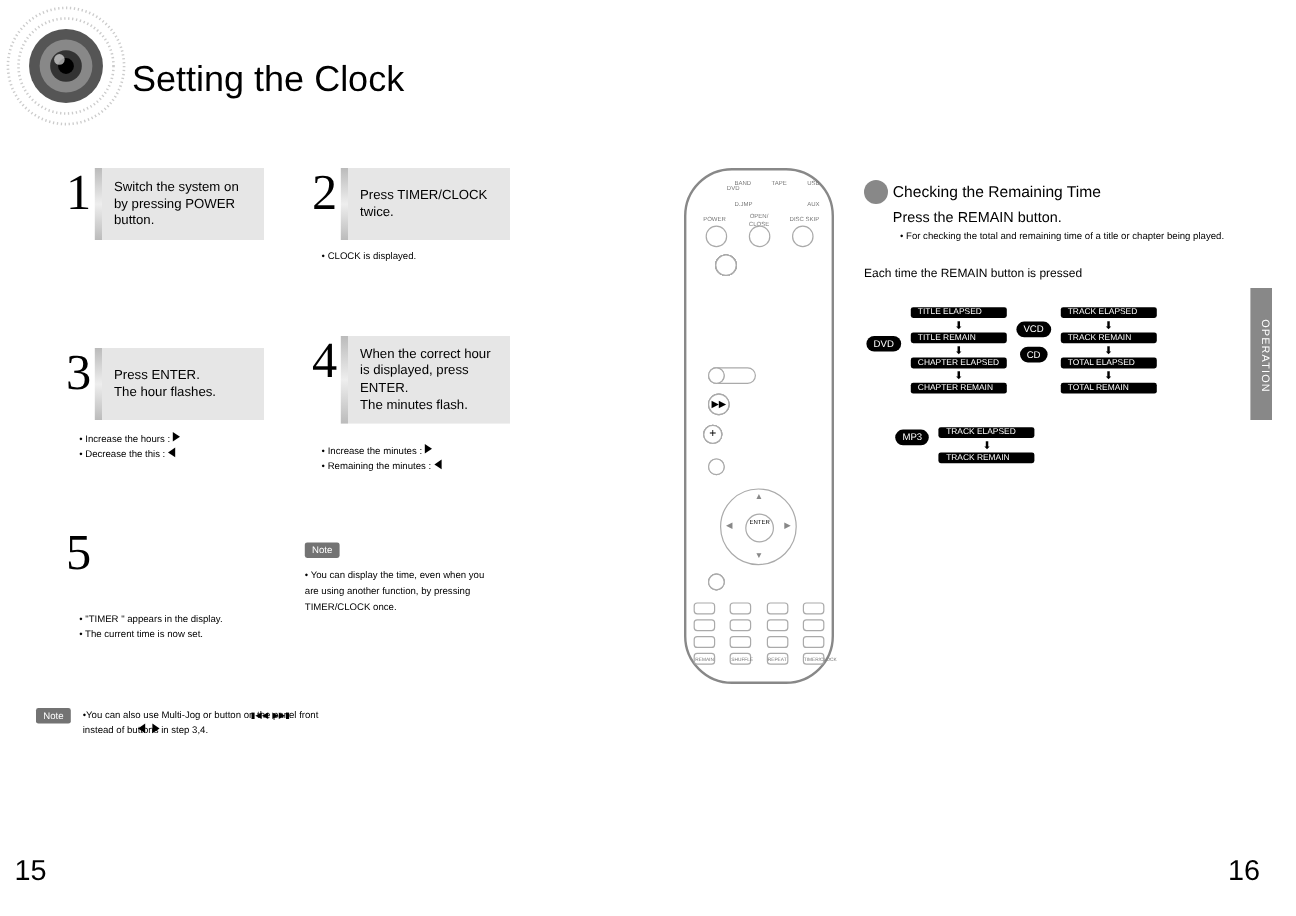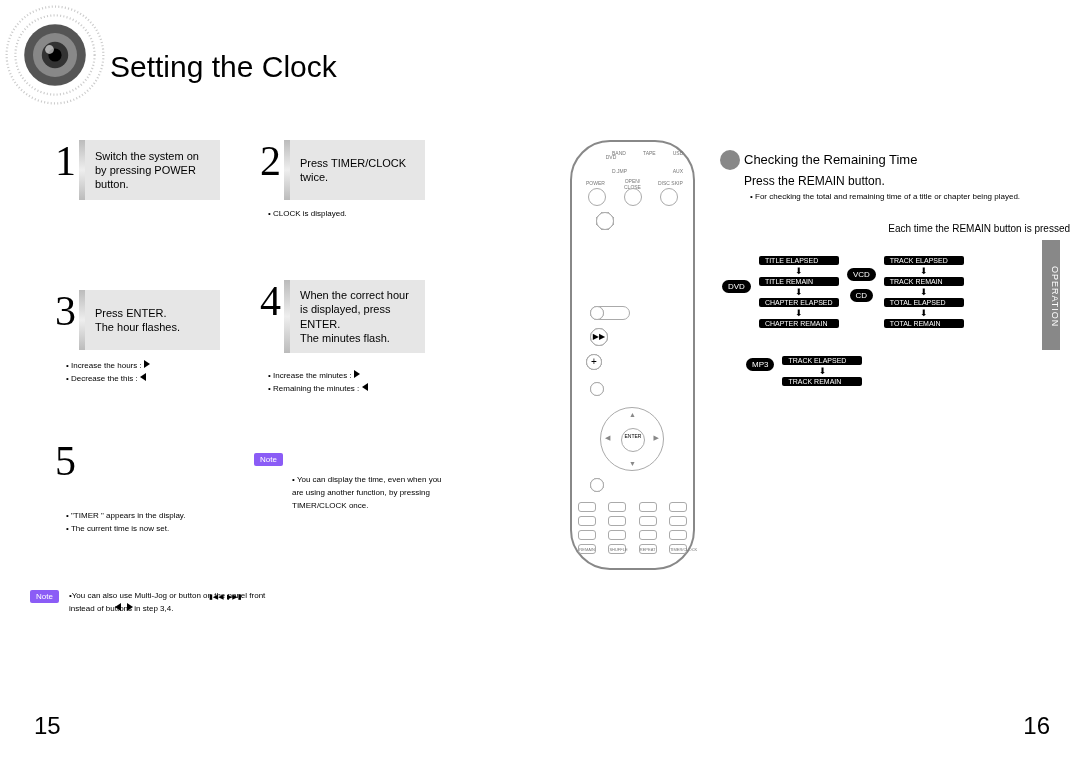--- a/index.html
+++ b/index.html
@@ -9,43 +9,43 @@
   .page-right { left: 540px; top: 10px; }
   .logo-swirl { position: absolute; left: -10px; top: -10px; width: 110px; height: 110px; }
   .title { font-size: 30px; font-weight: normal; position: absolute; left: 100px; top: 40px; }
   .subtitle { position: absolute; left: 100px; top: 80px; font-size: 8px; line-height: 1.3; }
   .step { position: absolute; display: flex; align-items: flex-start; }
   .step-num { font-family: "Times New Roman", serif; font-size: 42px; line-height: 1; width: 30px; }
   .step-box { background: #e6e6e6; padding: 8px 10px; width: 135px; min-height: 60px; font-size: 11px; line-height: 1.3; display: flex; align-items: center; }
   .step-box.tall { min-height: 72px; }
   .step-l { position: absolute; left: -6px; top: 0; bottom: 0; width: 6px; background: linear-gradient(to bottom, #bbb, #eee, #bbb); }
   .notes { font-size: 8px; line-height: 1.6; }
-  .note-badge { display: inline-block; background: #8b5cf6; color: #fff; font-size: 8px; padding: 2px 6px; border-radius: 2px; }
+  .note-badge { display: inline-block; background: #737373; color: #fff; font-size: 8px; padding: 2px 6px; border-radius: 2px; }
   .tri { display: inline-block; width: 0; height: 0; border-top: 4px solid transparent; border-bottom: 4px solid transparent; }
   .tri-r { border-left: 6px solid #000; }
   .tri-l { border-right: 6px solid #000; }
   .page-num { position: absolute; bottom: 10px; font-size: 24px; }
-  .page-num-l { left: 24px; }
+  .page-num-l { left: 2px; }
   .page-num-r { right: 10px; margin-top: 13px; }
   .remote { position: absolute; left: 30px; top: 130px; width: 125px; height: 430px; }
   .remote-body { width: 100%; height: 100%; border: 2px solid #888; border-radius: 40px; background: #fff; position: relative; }
   .remote-btn { position: absolute; border: 1px solid #aaa; border-radius: 50%; background: #fff; }
   .r-small { width: 18px; height: 18px; }
   .r-mid { width: 14px; height: 12px; border-radius: 3px; }
   .r-tiny-label { position: absolute; font-size: 5px; color: #777; text-align: center; }
   .r-dpad { position: absolute; left: 28px; top: 265px; width: 64px; height: 64px; border: 1px solid #aaa; border-radius: 50%; }
   .r-dpad-c { position: absolute; left: 20px; top: 20px; width: 24px; height: 24px; border: 1px solid #aaa; border-radius: 50%; font-size: 5px; text-align: center; line-height: 9px; padding-top:3px }
   .r-bottom-row { position:absolute; width:100%; display:flex; justify-content:space-around; }
   .r-rect { border:1px solid #aaa; border-radius:3px; width:18px; height:10px; font-size:4px; text-align:center; line-height:10px; color:#777; }
   .side-tab { position: absolute; right: 0px; top: 230px; width: 18px; height: 110px; background: #888; color: #fff; font-size: 9px; text-align: center; writing-mode: vertical-rl; letter-spacing: 1px; padding-top:4px; }
   .check-head-circ { display:inline-block; width:20px; height:20px; background:#888; border-radius:50%; vertical-align:middle; margin-right:4px; }
   .check-title { font-size: 13px; }
   .check-sub { font-size: 12px; margin-top:4px; }
   .check-bullet { font-size: 8px; margin-top:4px; margin-left:16px; }
-  .remain-head { font-size:10px; text-align:right; margin-bottom:20px; }
+  .remain-head { font-size:10px; text-align:left; margin-bottom:20px; }
   .flow-lbl { display:inline-block; background:#000; color:#fff; font-size:8px; padding:2px 6px; border-radius:8px; margin:4px 2px; }
   .flow-badge { display:inline-block; background:#000; color:#fff; font-size:7px; padding:1px 6px; border-radius:2px; margin:2px 0; min-width:80px; }
   .flow-arrow { font-size:9px; line-height:8px; }
   .check-block { position:absolute; left:180px; top:140px; width:350px; }
   .flow-row { display:flex; align-items:flex-start; gap:6px; margin-top:8px; }
   .flow-stack { display:flex; flex-direction:column; align-items:center; }
   .r-num { font-size:8px; color:#888; text-align:center; line-height:18px; }
 </style>
 </head>
 <body>
@@ -102,21 +102,21 @@
   <div class="step" style="left:45px; top:430px;">
     <div class="step-num">5</div>
   </div>
   <div class="notes" style="position:absolute; left:56px; top:500px;">
     <span>• "TIMER " appears in the display.</span><br>
     <span>• The current time is now set.</span>
   </div>
 
   <div style="position:absolute; left:244px; top:438px;">
     <span class="note-badge">Note</span>
-    <div class="notes" style="margin-top:8px; max-width:150px;margin-left:38px;">• You can display the time, even when you are using another function, by pressing TIMER/CLOCK once.</div>
+    <div class="notes" style="margin-top:8px; max-width:150px;">• You can display the time, even when you are using another function, by pressing TIMER/CLOCK once.</div>
   </div>
 
   <div style="position:absolute; left:20px; top:580px; display:flex; gap:10px; align-items:flex-start;">
     <span class="note-badge">Note</span>
     <div class="notes" style="position:relative; width:360px;">
       <span>•You can also  use Multi-Jog or               button on  the panel front</span>
       <span style="position:absolute; left:140px; top:1px; font-size:7px;">▮◀◀</span>
       <span style="position:absolute; left:158px; top:1px; font-size:7px;">▶▶▮</span>
       <br>
       <span>instead of           buttons in step 3,4.</span>

